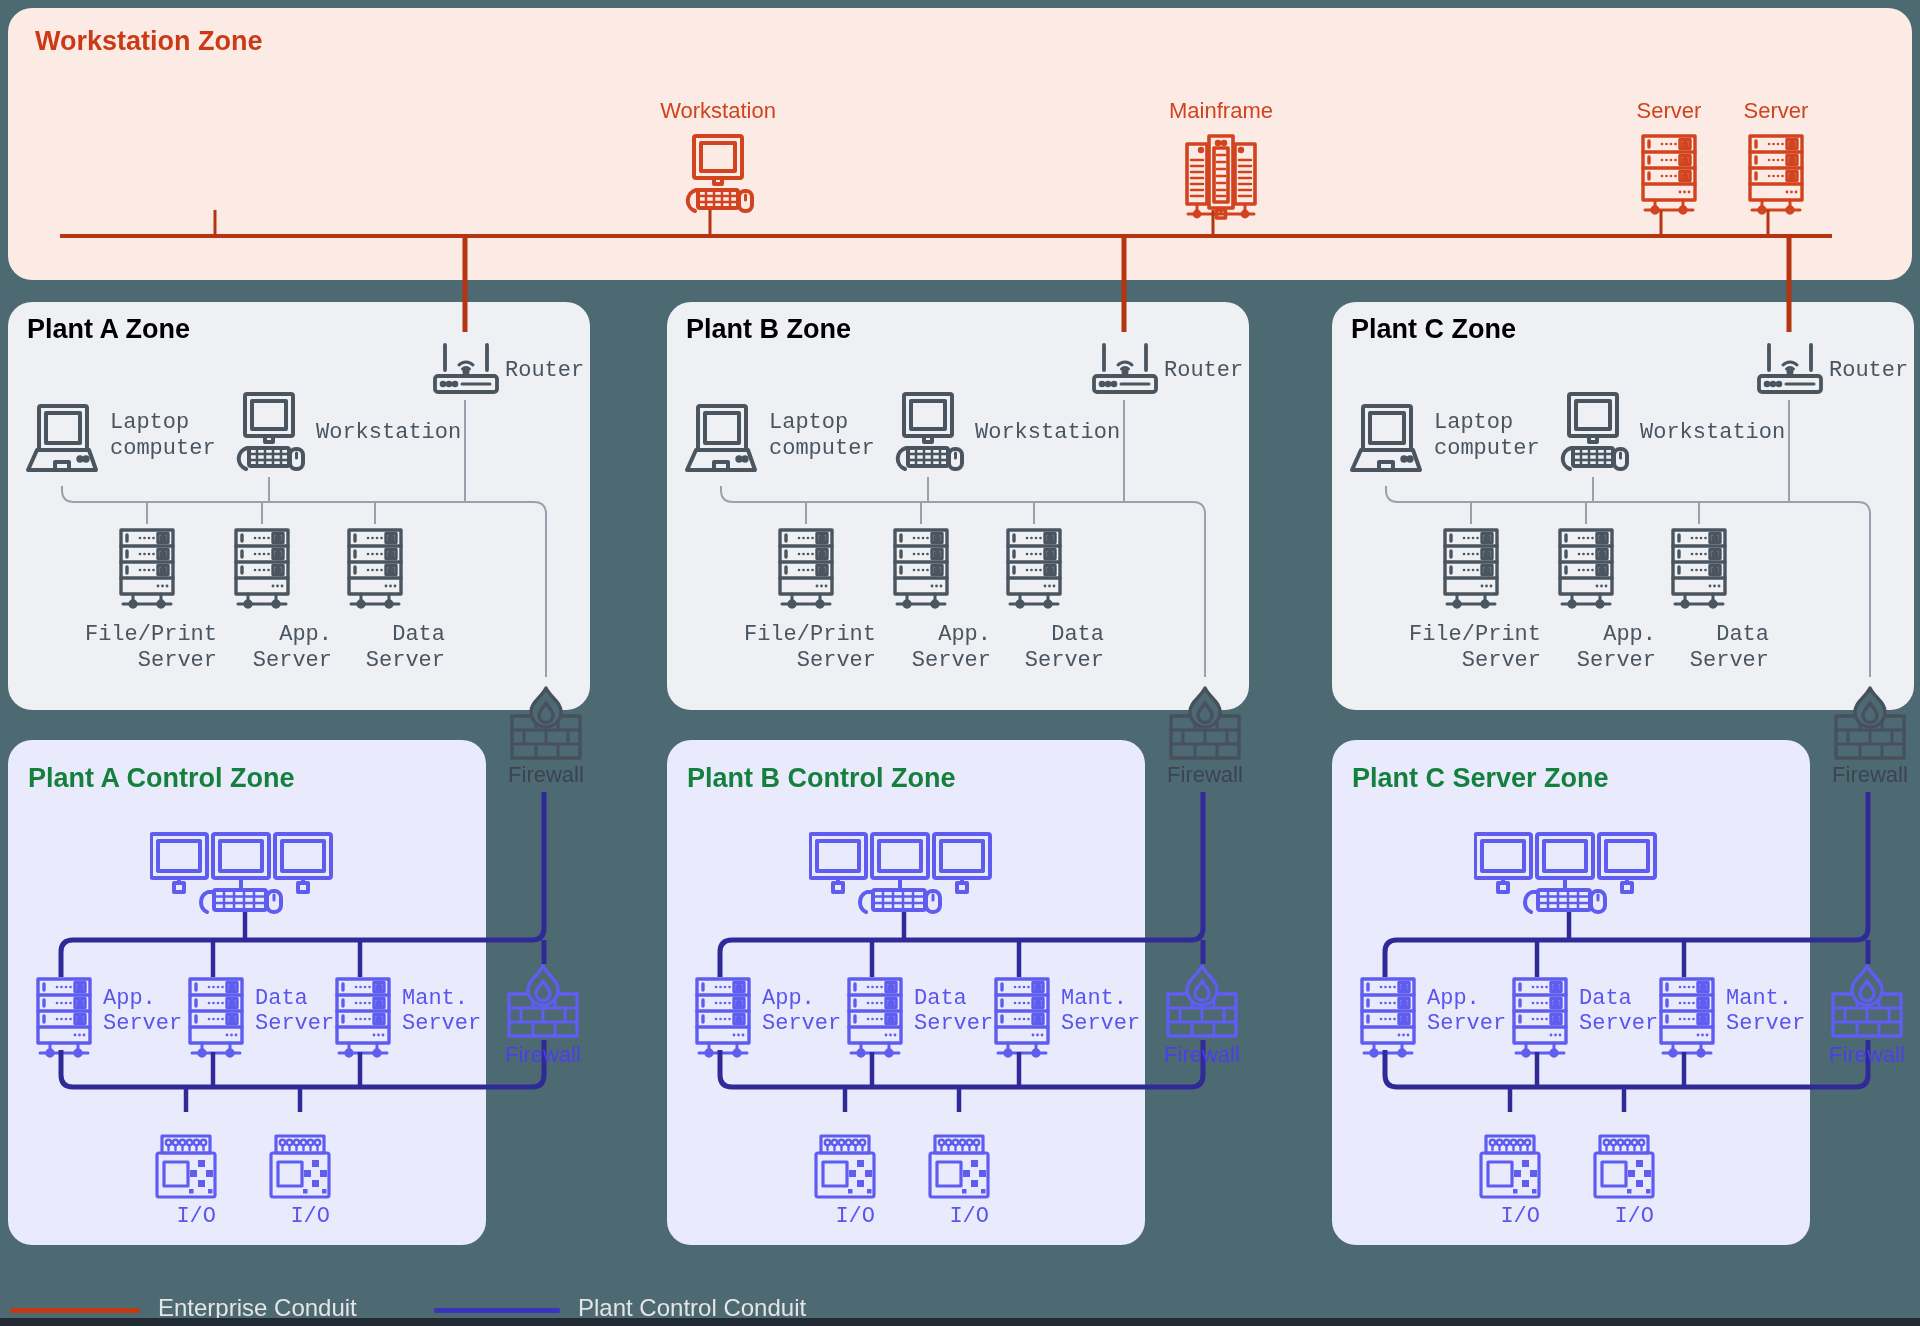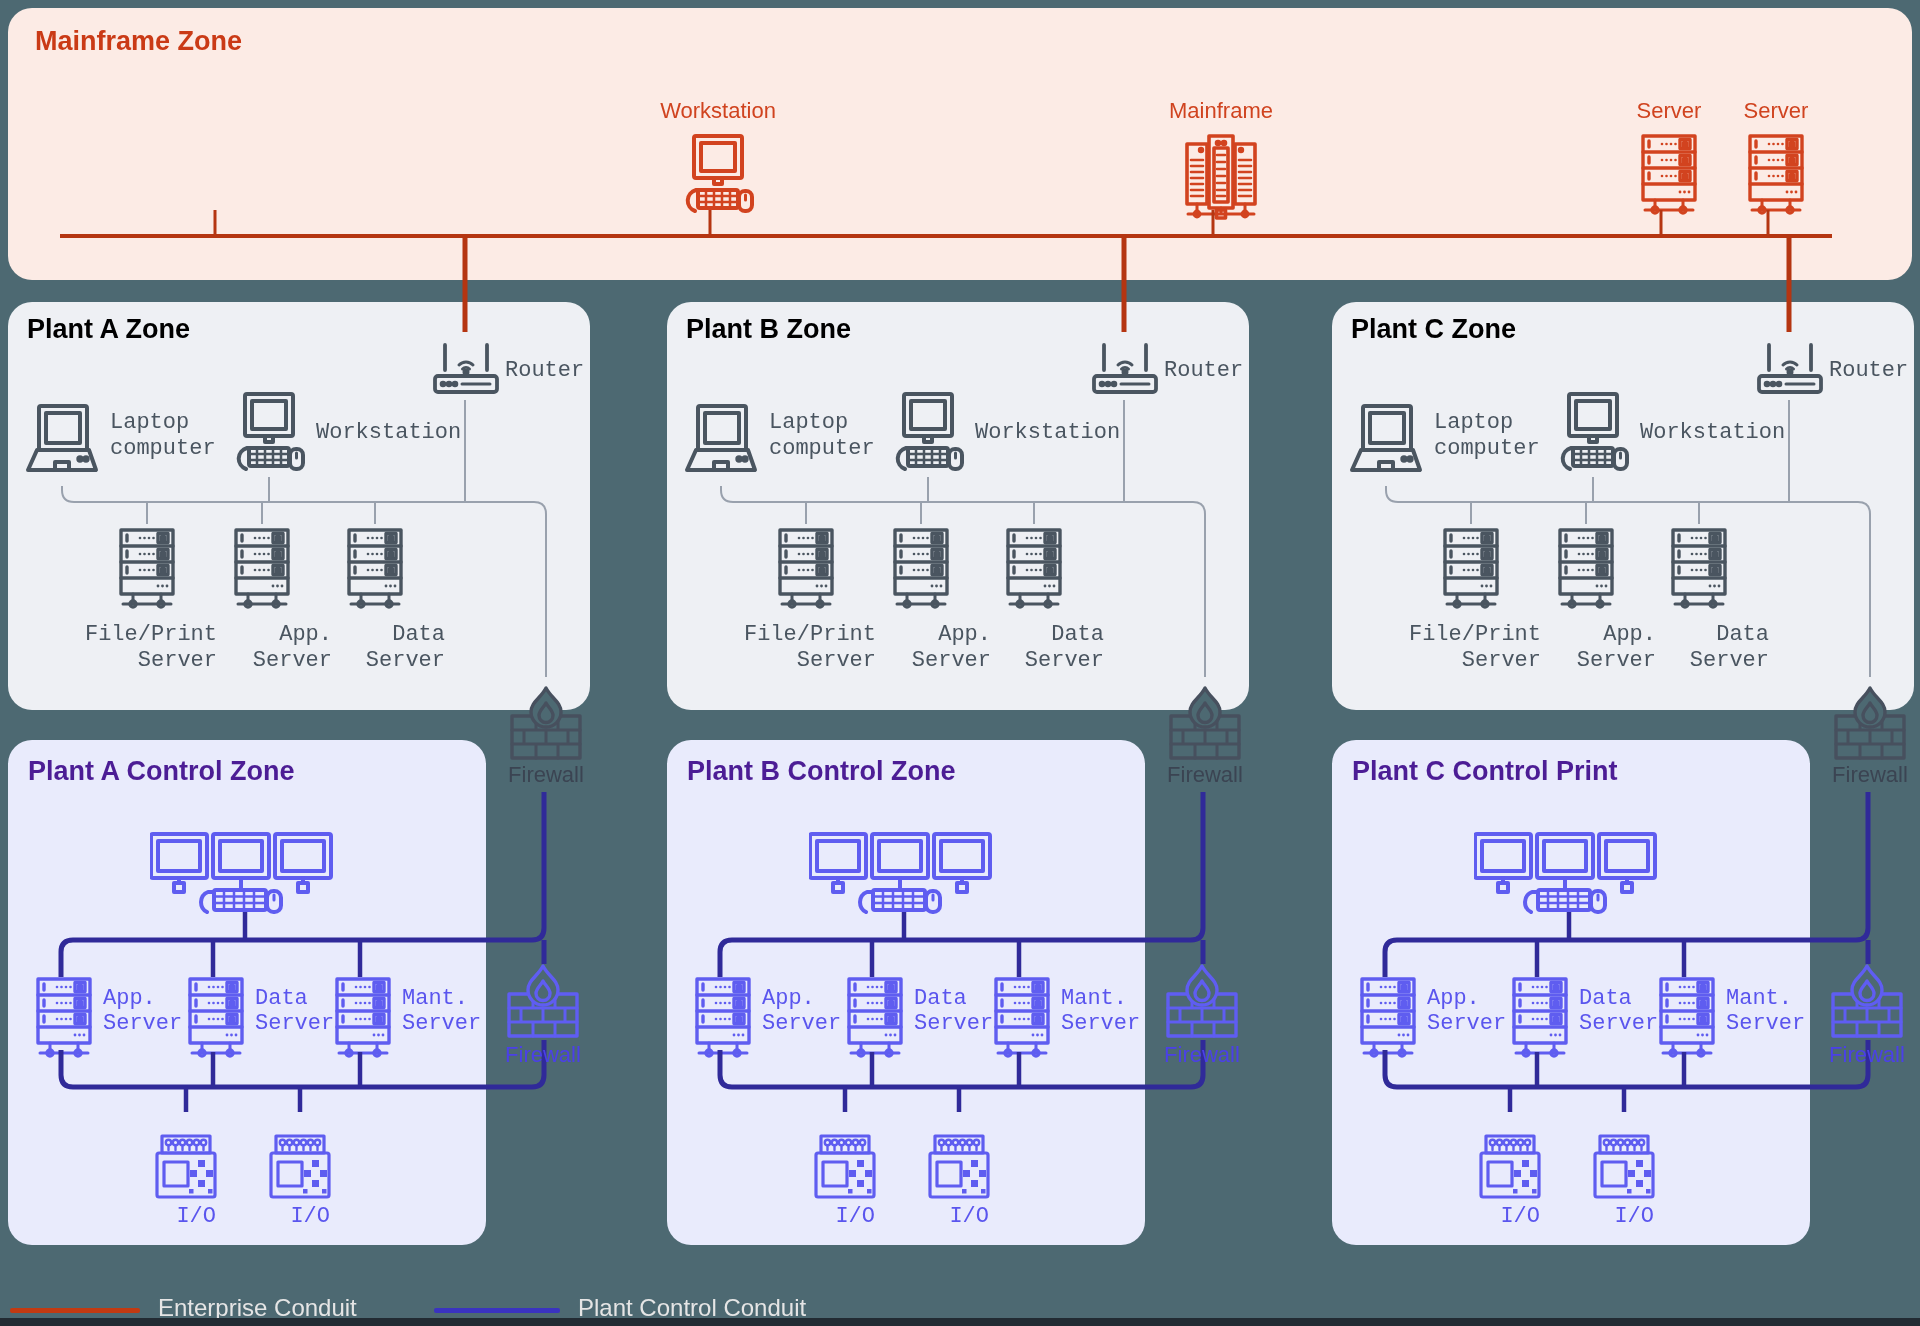--- a/index.html
+++ b/index.html
@@ -8,21 +8,21 @@
     background:#4d6972;font-family:"Liberation Sans",sans-serif;
     -webkit-font-smoothing:antialiased;
   }
   .zone{position:absolute;border-radius:24px;z-index:1;}
   .ez{left:8px;top:8px;width:1904px;height:272px;background:#fcebe5;color:#d2431f;}
   .pz{top:302px;width:582px;height:408px;background:#eef0f4;color:#4a5560;}
   .cz{top:740px;width:478px;height:505px;background:#e9ebfc;color:#5f5df0;}
   .zone h2{position:absolute;margin:0;font-size:27px;font-weight:bold;white-space:nowrap;}
   .ez h2{left:27px;top:18px;color:#ca3a16;}
   .pz h2{left:19px;top:12px;color:#000000;}
-  .cz h2{left:20px;top:16px;color:#4c1d95;}
+  .cz h2{left:20px;top:23px;color:#15803d;}
   .lbl{position:absolute;font-size:22px;line-height:26px;white-space:nowrap;font-family:Liberation Mono, monospace;}
   .pz .lbl{color:#4a5560;}
   .cz .lbl{color:#5a55ee;line-height:25px;}
   .ctr{text-align:right;}
   .ic{position:absolute;display:block;}
   .ic svg{display:block;width:100%;height:100%;}
   
   .edev{position:absolute;top:90px;width:220px;text-align:center;}
   .edev .dlbl{font-size:22px;color:#d0431f;}
   .edev .ic{position:relative;margin:10px auto 0;}
@@ -39,21 +39,21 @@
   
   .legend-item{position:absolute;top:1294px;z-index:3;}
   .lg-line{position:absolute;top:14px;height:5px;border-radius:2px;}
   .lg-text{position:absolute;top:0;font-size:24px;color:#e5e5e5;white-space:nowrap;}
   #bottom-strip{position:absolute;left:0;top:1318px;width:1920px;height:8px;background:#222b33;z-index:4;}
 </style>
 </head>
 <body>
 
 <div class="zone ez">
-  <h2>Mainframe Zone</h2>
+  <h2>Workstation Zone</h2>
   <div class="edev" style="left:600px">
     <div class="dlbl">Workstation</div>
     <i class="ic" style="width:76px;height:82px">
         <svg viewBox="0 0 76 82" fill="none" stroke="currentColor" stroke-linecap="round" stroke-linejoin="round" stroke-width="4">
  <rect x="14" y="2" width="48" height="42" rx="2"></rect>
           <rect x="21" y="9" width="34" height="28"></rect>
  <path d="M34 44 h8 v6 h-8 z"></path>
  <path d="M26 56 h-10 a11 11 0 0 0 -1 21"></path>
  <rect x="18" y="56" width="40" height="18" rx="2"></rect>
  <g stroke-width="2.5">
@@ -991,21 +991,21 @@
           <rect x="43" y="46" width="7" height="7"></rect>
   <rect x="34" y="55" width="4.5" height="4.5"></rect>
           <rect x="53" y="55" width="4.5" height="4.5"></rect>
  </g>
       </svg>
     </i>
     <div class="lbl ctr" style="left:262px;top:464px;width:60px">I/O</div>
   </div>
 
   <div class="zone cz" style="left: 1332px;">
-    <h2>Plant C Control Print</h2>
+    <h2>Plant C Server Zone</h2>
     <i class="ic" style="left:142px;top:92px;width:190px;height:82px">
       <svg viewBox="0 0 190 82" fill="none" stroke="currentColor" stroke-linecap="round" stroke-linejoin="round" stroke-width="4">
  <rect x="1" y="2" width="56" height="44" rx="2"></rect>
         <rect x="8" y="9" width="42" height="30"></rect>
  <rect x="63" y="2" width="56" height="44" rx="2"></rect>
         <rect x="70" y="9" width="42" height="30"></rect>
  <rect x="125" y="2" width="56" height="44" rx="2"></rect>
         <rect x="132" y="9" width="42" height="30"></rect>
  <path d="M29 46 V51 M91 46 V58 M153 46 V51"></path>
  <rect x="24" y="51" width="10" height="9"></rect>

